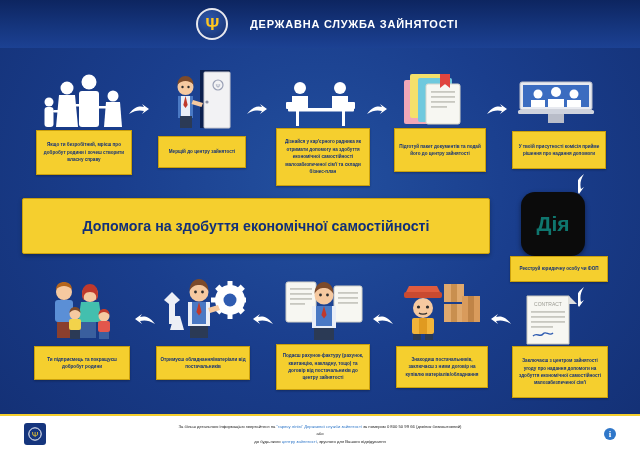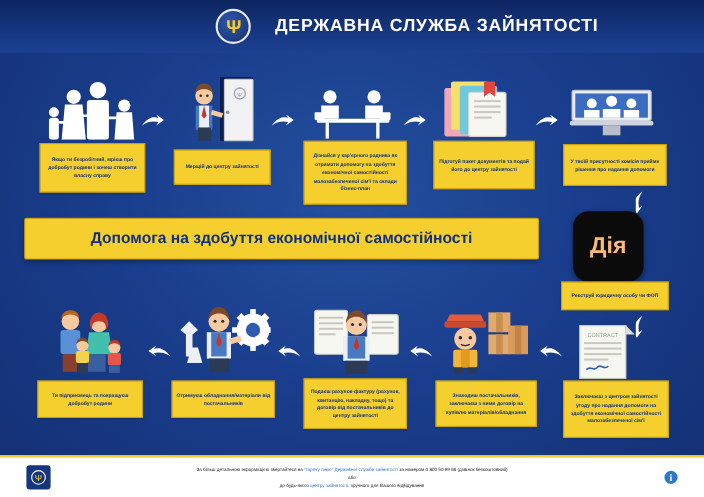--- a/index.html
+++ b/index.html
@@ -27,21 +27,21 @@
     background:radial-gradient(circle at 40% 35%,#2d57aa,#17306f);
     border:2px solid #e8e8ee;
     display:flex; align-items:center; justify-content:center;
     position:relative; flex:0 0 auto;
   }
   .logo-emblem .trident {
     font-size:17px; color:#ffc61e; font-weight:bold; line-height:1;
     letter-spacing:-1px;
   }
   .header-title {
-    margin-left:22px; color:#ffffff; font-size:16px;
+    margin-left:22px; color:#ffffff; font-size:11px;
     font-weight:bold; letter-spacing:.75px; text-transform:uppercase;
     white-space:nowrap;
     text-align:center;
   }
 
   
   .box {
     position:absolute;
     background:#f5cf2e;
     border:1px solid #caa00c;
@@ -51,36 +51,36 @@
     line-height:1.62;
     text-align:center;
     padding:4px 3px;
     display:flex; align-items:center; justify-content:center;
     box-shadow:0 1px 2px rgba(0,0,0,.28);
   }
   .box span { display:block; width:100%; }
 
   
   .banner {
-    position:absolute; left:22px; top:198px; width:468px; height:38px;
+    position:absolute; left:22px; top:198px; width:468px; height:56px;
     background:#f5cf2e; border:1px solid #caa00c;
     border-radius:2px;
     display:flex; flex-direction:column;
     align-items:center; justify-content:center;
     color:#123079; font-weight:bold; font-size:14.2px;
     line-height:1.42; text-align:center;
     box-shadow:0 2px 4px rgba(0,0,0,.3);
   }
 
   
   .diia-tile {
     position:absolute; left:521px; top:192px; width:64px; height:64px;
     background:#0b0b0b; border-radius:14px;
     display:flex; align-items:center; justify-content:center;
-    color:#fdba74; font-size:21px; font-weight:bold;
+    color:#0f766e; font-size:21px; font-weight:bold;
     box-shadow:0 2px 5px rgba(0,0,0,.45);
   }
 
   
   .arrow { position:absolute; color:#ffffff; line-height:1; }
   .arrow svg { display:block; }
 
   
   .illus { position:absolute; }
   .illus svg { display:block; }

